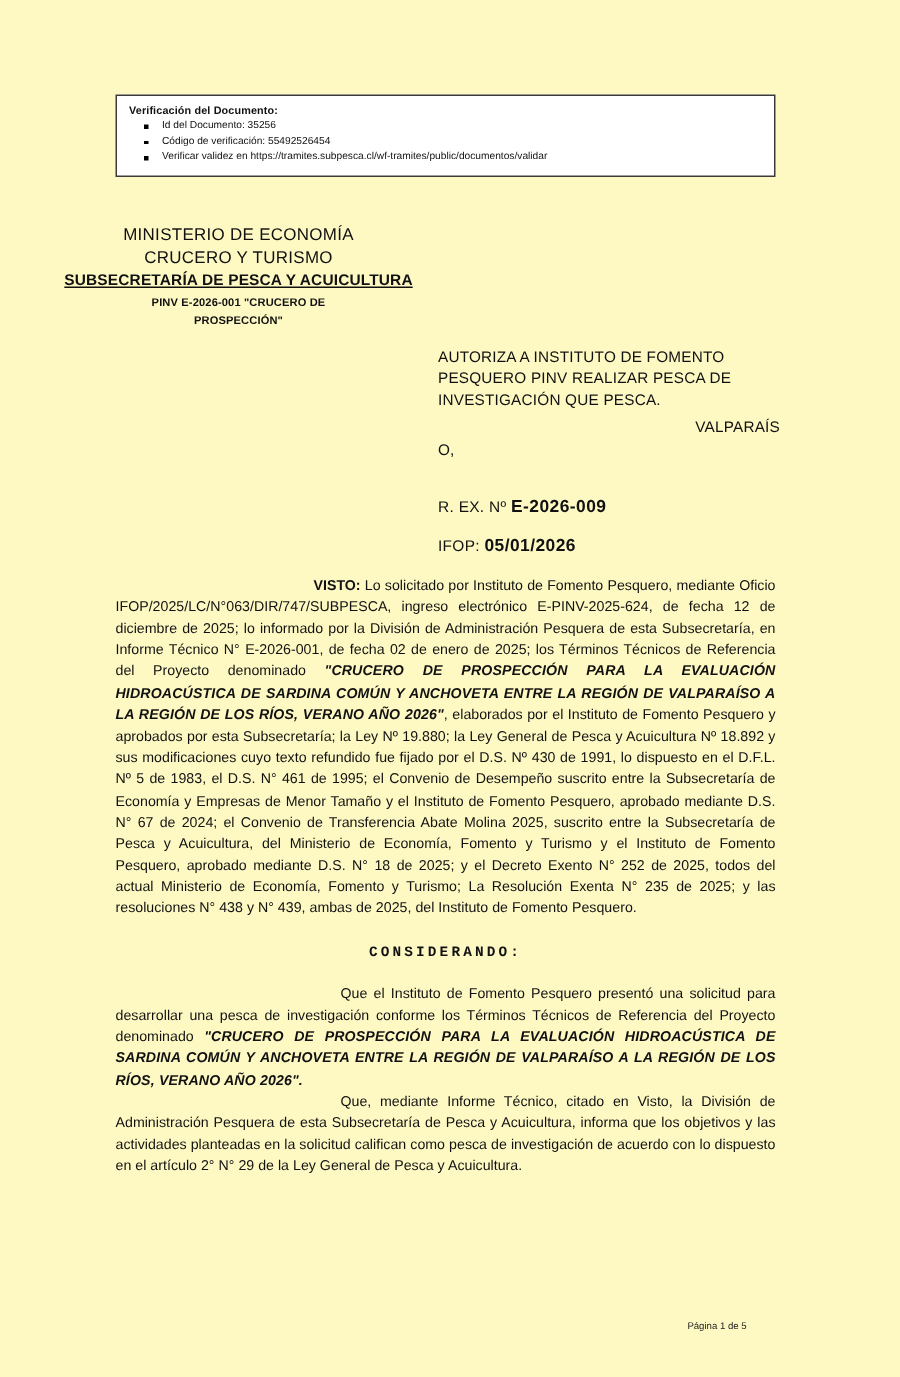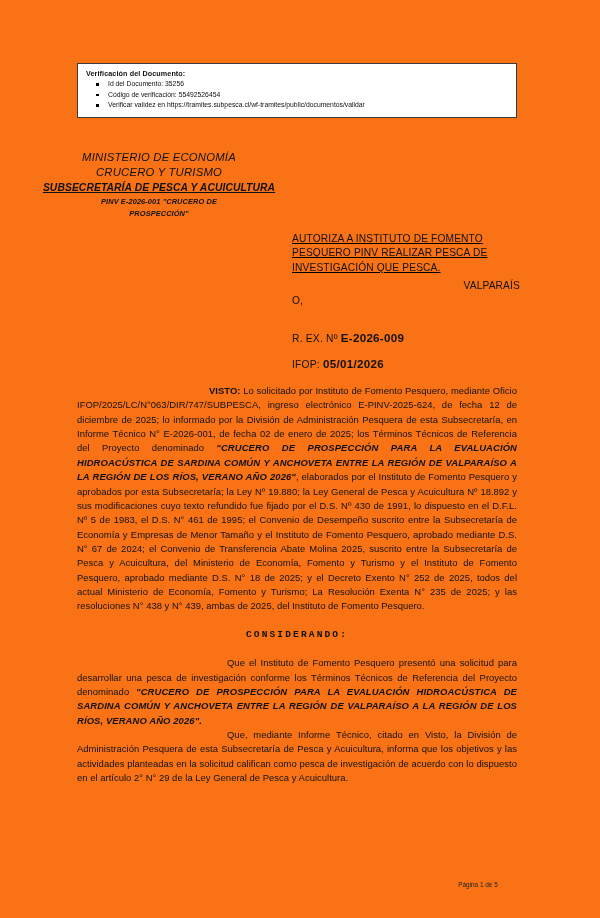--- a/index.html
+++ b/index.html
@@ -12,21 +12,21 @@
     height: 918px;
     position: relative;
     font-family: "Liberation Sans", sans-serif;
     color: #000000;
     overflow: hidden;
   }
 
   .page {
     position: absolute;
     inset: 0;
-    background: #f97316;
+    background: #fef9c3;
   }
 
   
   .verif-box {
     position: absolute;
     left: 77px;
     top: 63px;
     width: 440px;
     box-sizing: border-box;
     border: 1px solid #3a3a3a;
@@ -65,21 +65,20 @@
     background: #000;
   }
 
   
   .inst-head {
     position: absolute;
     left: 24px;
     top: 150px;
     width: 270px;
     text-align: center;
-    font-style: italic;
   }
   .inst-line {
     font-size: 11.3px;
     line-height: 1.33;
     letter-spacing: 0.2px;
     color: #111;
   }
   .inst-sub {
     font-size: 10.3px;
     font-weight: bold;
@@ -97,21 +96,20 @@
     color: #111;
     margin-top: 2px;
   }
 
   
   .title-block {
     position: absolute;
     left: 292px;
     top: 232px;
     width: 228px;
-    text-decoration: underline;
   }
   .title-block .t-line {
     font-size: 10.2px;
     line-height: 1.42;
     letter-spacing: 0.15px;
     color: #111;
   }
   .city-line {
     position: absolute;
     left: 292px;

